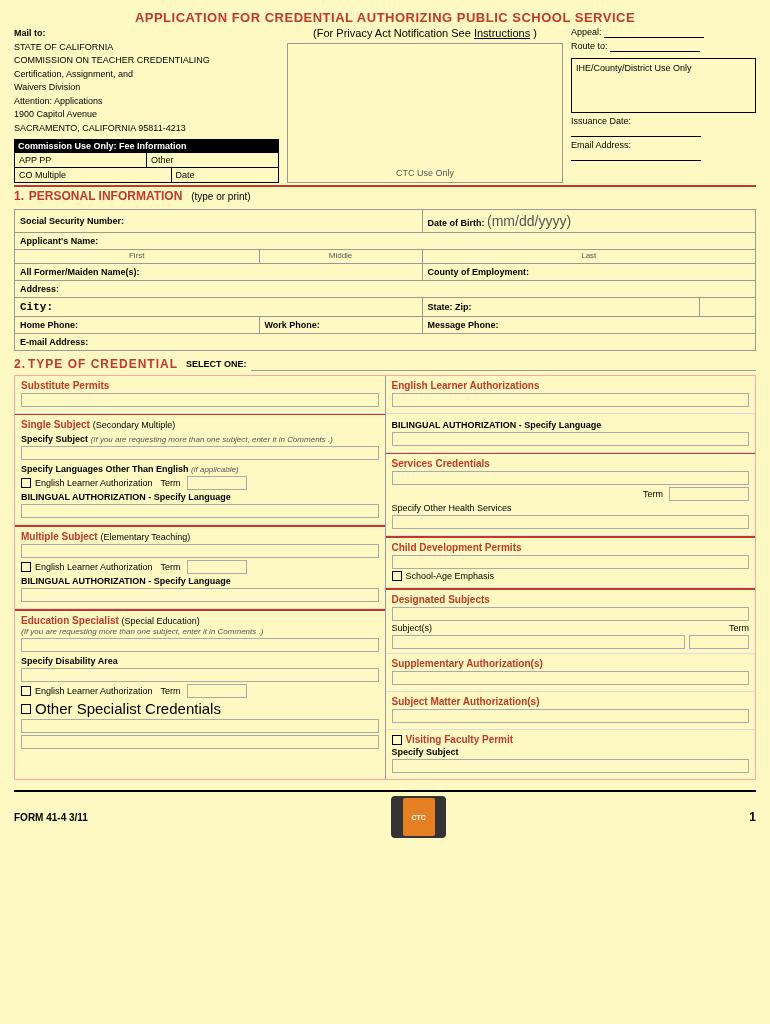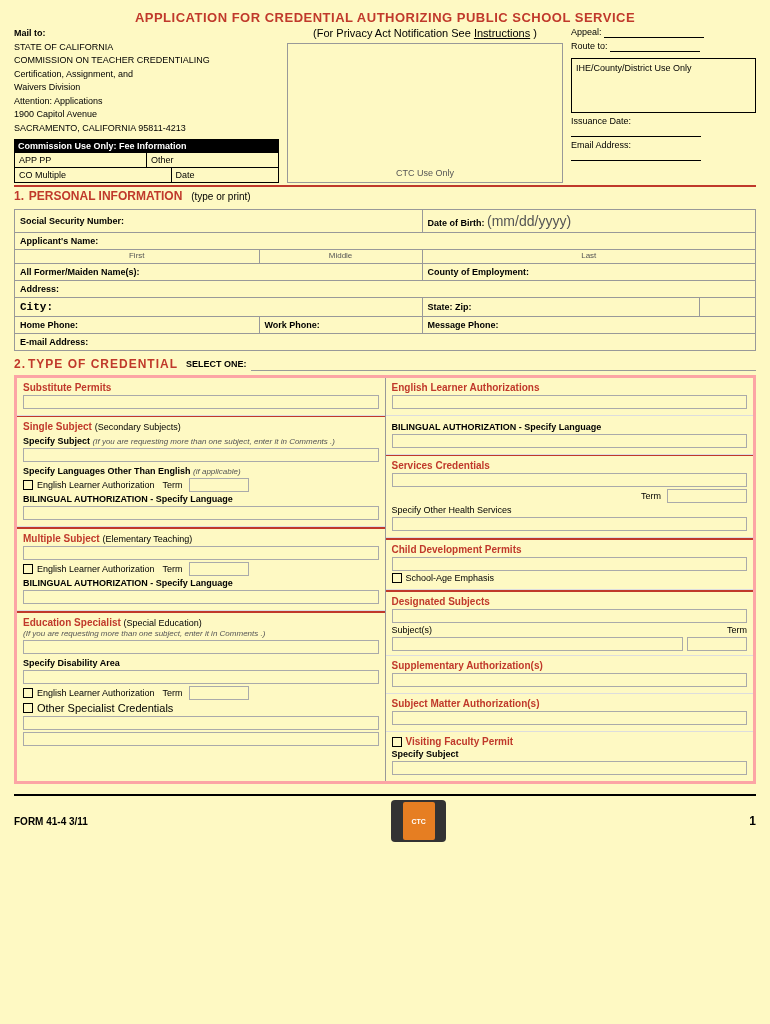--- a/index.html
+++ b/index.html
@@ -24,21 +24,21 @@
     .personal-table { width: 100%; border-collapse: collapse; border: 1px solid #999; margin-top: 6px; }
     .personal-table td, .personal-table th { border: 1px solid #999; padding: 3px 5px; font-size: 9px; }
     
     
     .credential-header { display: flex; align-items: center; margin-top: 6px; margin-bottom: 4px; }
     .credential-header-text { font-size: 12px; font-weight: bold; color: #c0392b; letter-spacing: 1px; }
     .select-one { font-size: 9px; color: #000; margin-left: 8px; font-weight: bold; }
     .select-box { flex: 1; border-bottom: 1px solid #999; margin-left: 4px; height: 14px; }
     
     
-    .credential-columns { display: flex; gap: 0; border: 3px solid #fca5a5; }
+    .credential-columns { display: flex; gap: 0; border: 1px solid #fca5a5; }
     .col-left { flex: 1; border-right: 1px solid #999; padding: 0; }
     .col-right { flex: 1; padding: 0; }
     
     .cred-section { padding: 4px 6px; border-bottom: 1px solid #ddd; }
     .cred-section:last-child { border-bottom: none; }
     .cred-title { font-size: 10px; font-weight: bold; color: #c0392b; margin-bottom: 2px; }
     .cred-subtitle { font-size: 9px; color: #000; font-weight: normal; }
     .input-line { border: 1px solid #aaa; height: 14px; width: 100%; margin: 2px 0; display: block; }
     
     .checkbox-row { display: flex; align-items: center; gap: 4px; font-size: 9px; margin: 2px 0; }
@@ -186,21 +186,21 @@
     <div class="col-left">
 
       <div class="cred-section">
         <div class="cred-title">Substitute Permits</div>
         <div class="input-line"></div>
       </div>
 
       <div class="cred-section" style="border-top:1px solid #c0392b;">
         <div style="margin-bottom:2px;">
           <span class="cred-title">Single Subject</span>
-          <span class="cred-subtitle">(Secondary Subjects)</span>
+          <span class="cred-subtitle">(Secondary Multiple)</span>
         </div>
 
         <div style="margin-top:4px;">
           <div style="font-size:9px; font-weight:bold; color:#000;">
             <span>Specify Subject</span>
             <span style="font-weight:normal; font-style:italic; font-size:8px; color:#555;">
               <span>(If you are requesting more than one subject, enter it in</span>
               <em>Comments</em>
               <span>.)</span>
             </span>
@@ -260,21 +260,21 @@
 
         <div class="checkbox-row">
           <span class="checkbox-sq"></span>
           <span style="font-size:9px;">English Learner Authorization</span>
           <span style="font-size:9px; margin-left:4px;">Term</span>
           <span class="term-box"></span>
         </div>
 
         <div class="checkbox-row">
           <span class="checkbox-sq"></span>
-          <span style="font-size:11px;">Other Specialist Credentials</span>
+          <span style="font-size:15px;">Other Specialist Credentials</span>
         </div>
         <div class="input-line"></div>
 
         <div class="input-line"></div>
       </div>
     </div>
 
     <div class="col-right">
 
       <div class="cred-section">

